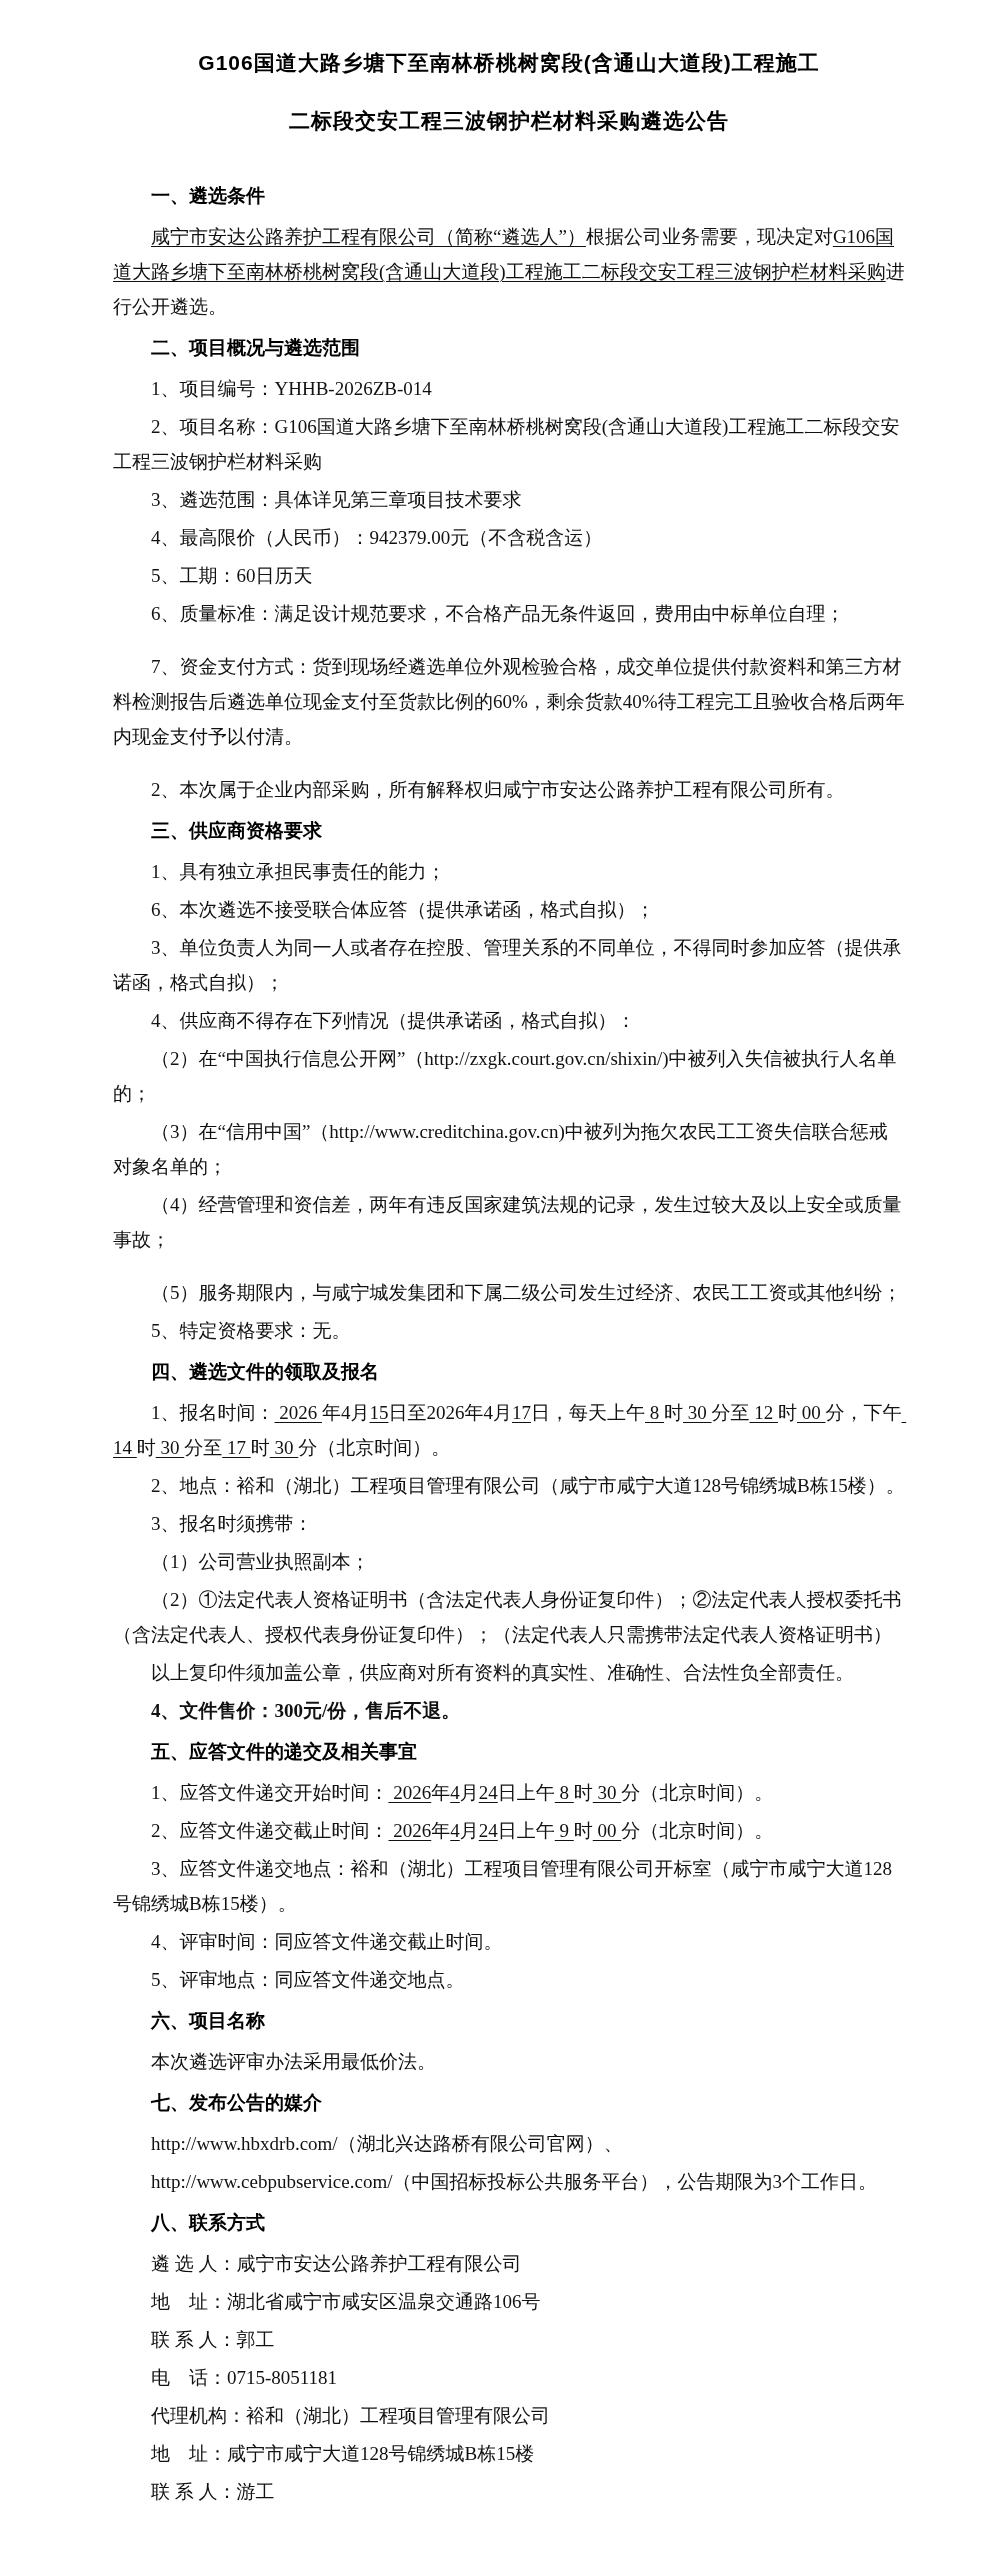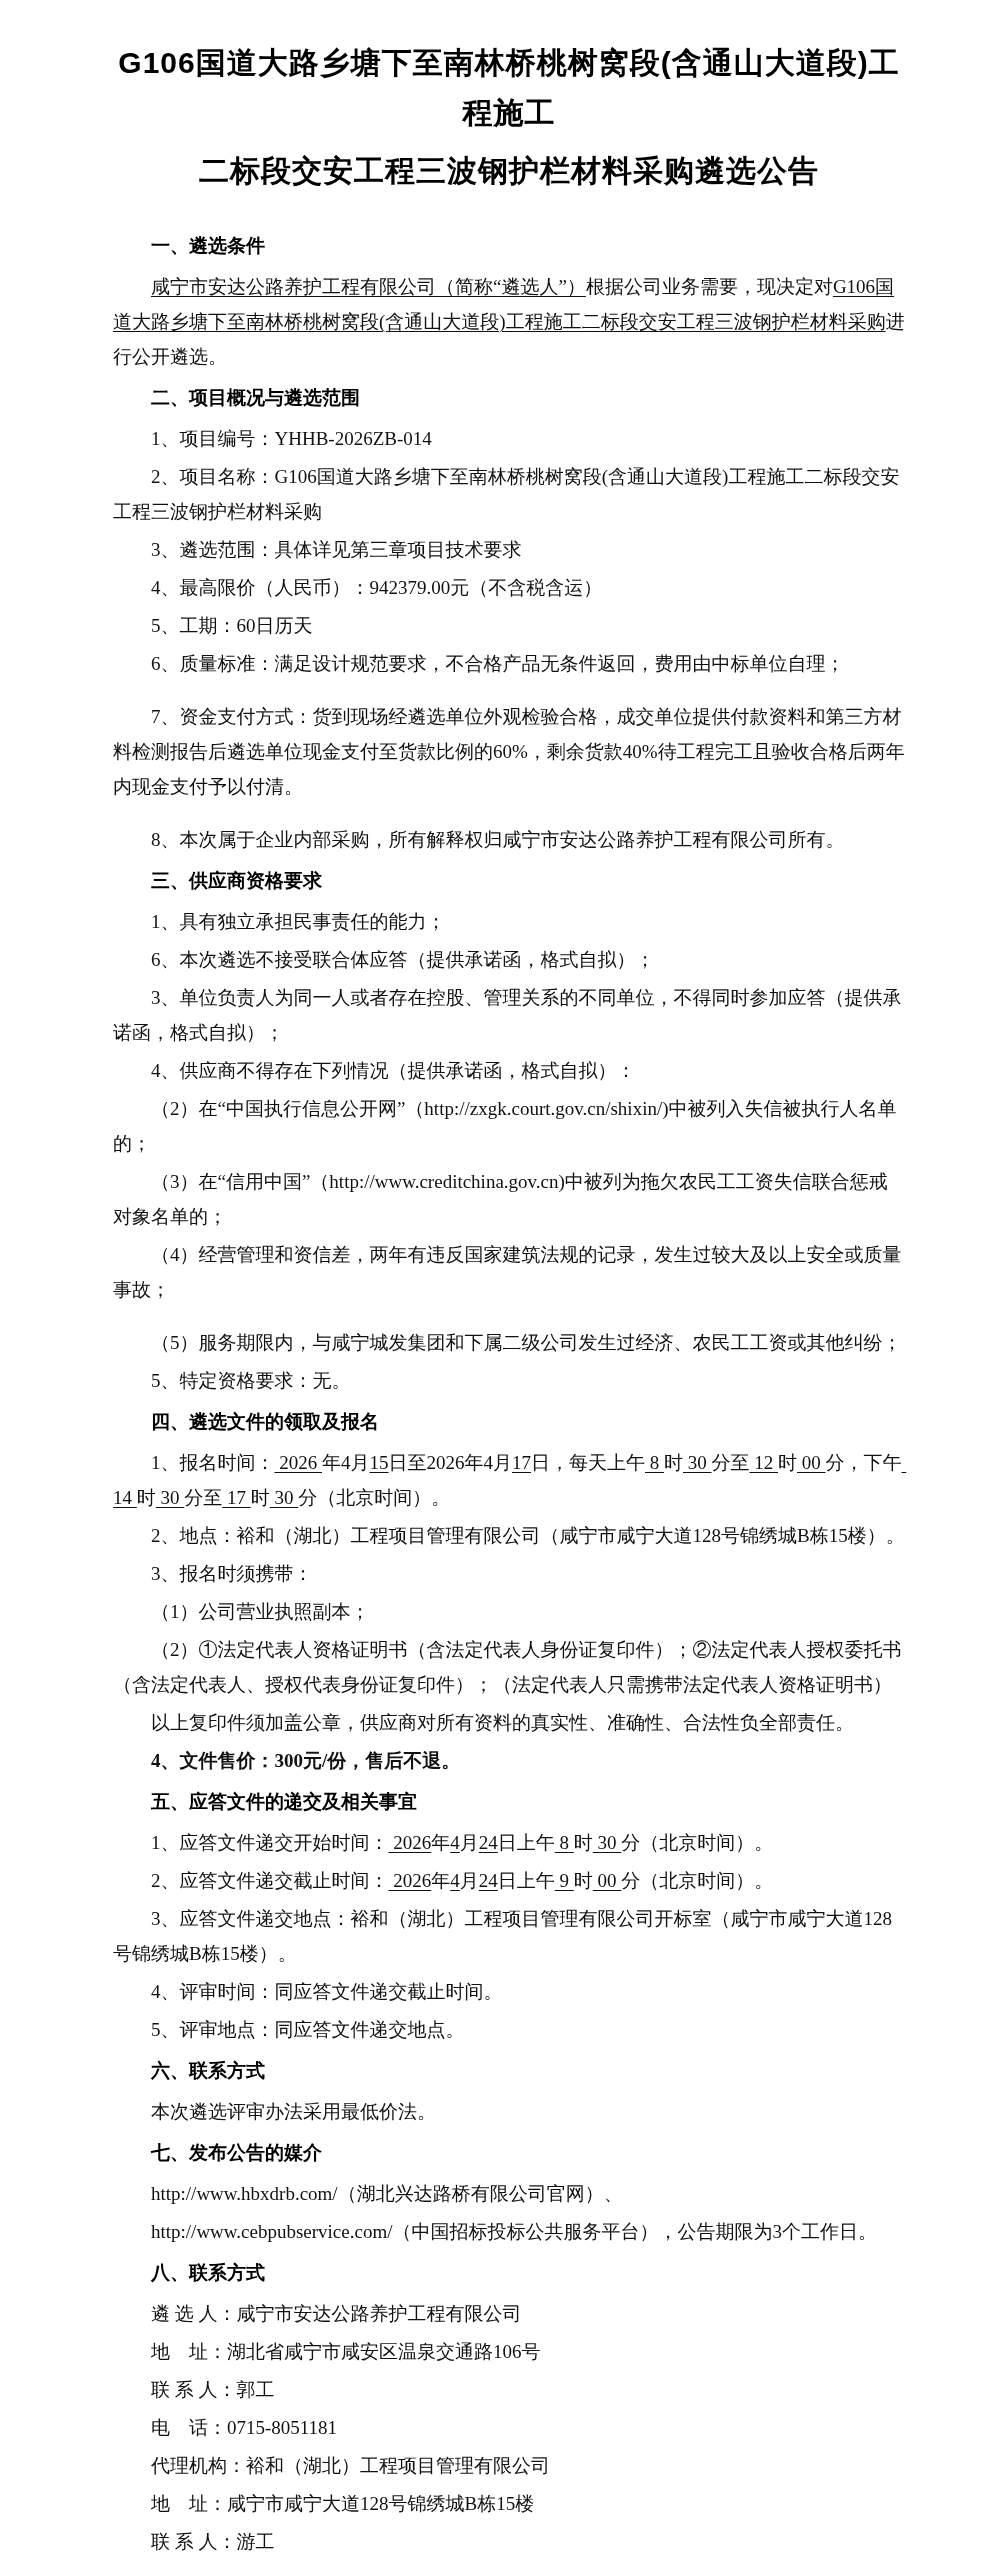--- a/index.html
+++ b/index.html
@@ -10,21 +10,21 @@
     color: #111111;
     box-sizing: border-box;
     padding: 26px 95px 40px 113px;
     font-family: "Liberation Serif", serif;
     font-size: 19px;
     line-height: 35px;
   }
   .doc-title {
     font-family: "Liberation Sans", sans-serif;
     font-weight: bold;
-    font-size: 30px;
+    font-size: 21px;
     line-height: 50px;
     text-align: center;
     color: #000000;
     margin: 12px 0 0 0;
     letter-spacing: 1px;
   }
   .doc-title + .doc-title { margin-top: 8px; }
   .title-wrap { margin-bottom: 32px; }
   .blk {
     margin: 3px 0;
@@ -56,21 +56,21 @@
     <p class="blk heading"><span>一、遴选条件</span></p>
     <p class="blk para"><span class="u">咸宁市安达公路养护工程有限公司（简称“遴选人”）</span><span>根据公司业务需要，现决定对</span><span class="u">G106国道大路乡塘下至南林桥桃树窝段(含通山大道段)工程施工二标段交安工程三波钢护栏材料采购</span><span>进行公开遴选。</span></p>
     <p class="blk heading"><span>二、项目概况与遴选范围</span></p>
     <p class="blk para"><span>1、项目编号：YHHB-2026ZB-014</span></p>
     <p class="blk para"><span>2、项目名称：G106国道大路乡塘下至南林桥桃树窝段(含通山大道段)工程施工二标段交安工程三波钢护栏材料采购</span></p>
     <p class="blk para"><span>3、遴选范围：具体详见第三章项目技术要求</span></p>
     <p class="blk para"><span>4、最高限价（人民币）：942379.00元（不含税含运）</span></p>
     <p class="blk para"><span>5、工期：60日历天</span></p>
     <p class="blk para"><span>6、质量标准：满足设计规范要求，不合格产品无条件返回，费用由中标单位自理；</span></p>
     <p class="blk para gap"><span>7、资金支付方式：货到现场经遴选单位外观检验合格，成交单位提供付款资料和第三方材料检测报告后遴选单位现金支付至货款比例的60%，剩余货款40%待工程完工且验收合格后两年内现金支付予以付清。</span></p>
-    <p class="blk para gap"><span>8、本次属于企业内部采购，所有解释权归咸宁市安达公路养护工程有限公司所有。</span></p>
+    <p class="blk para gap"><span>2、本次属于企业内部采购，所有解释权归咸宁市安达公路养护工程有限公司所有。</span></p>
     <p class="blk heading"><span>三、供应商资格要求</span></p>
     <p class="blk para"><span>1、具有独立承担民事责任的能力；</span></p>
     <p class="blk para"><span>6、本次遴选不接受联合体应答（提供承诺函，格式自拟）；</span></p>
     <p class="blk para"><span>3、单位负责人为同一人或者存在控股、管理关系的不同单位，不得同时参加应答（提供承诺函，格式自拟）；</span></p>
     <p class="blk para"><span>4、供应商不得存在下列情况（提供承诺函，格式自拟）：</span></p>
     <p class="blk para"><span>（2）在“中国执行信息公开网”（http://zxgk.court.gov.cn/shixin/)中被列入失信被执行人名单的；</span></p>
     <p class="blk para"><span>（3）在“信用中国”（http://www.creditchina.gov.cn)中被列为拖欠农民工工资失信联合惩戒对象名单的；</span></p>
     <p class="blk para"><span>（4）经营管理和资信差，两年有违反国家建筑法规的记录，发生过较大及以上安全或质量事故；</span></p>
     <p class="blk para gap"><span>（5）服务期限内，与咸宁城发集团和下属二级公司发生过经济、农民工工资或其他纠纷；</span></p>
     <p class="blk para"><span>5、特定资格要求：无。</span></p>
@@ -81,21 +81,21 @@
     <p class="blk para"><span>（1）公司营业执照副本；</span></p>
     <p class="blk para"><span>（2）①法定代表人资格证明书（含法定代表人身份证复印件）；②法定代表人授权委托书（含法定代表人、授权代表身份证复印件）；（法定代表人只需携带法定代表人资格证明书）</span></p>
     <p class="blk para"><span>以上复印件须加盖公章，供应商对所有资料的真实性、准确性、合法性负全部责任。</span></p>
     <p class="blk para bold"><span>4、文件售价：300元/份，售后不退。</span></p>
     <p class="blk heading"><span>五、应答文件的递交及相关事宜</span></p>
     <p class="blk para"><span>1、应答文件递交开始时间：</span><span class="u"> 2026</span><span>年</span><span class="u">4</span><span>月</span><span class="u">24</span><span>日上午</span><span class="u"> 8 </span><span>时</span><span class="u"> 30 </span><span>分（北京时间）。</span></p>
     <p class="blk para"><span>2、应答文件递交截止时间：</span><span class="u"> 2026</span><span>年</span><span class="u">4</span><span>月</span><span class="u">24</span><span>日上午</span><span class="u"> 9 </span><span>时</span><span class="u"> 00 </span><span>分（北京时间）。</span></p>
     <p class="blk para"><span>3、应答文件递交地点：裕和（湖北）工程项目管理有限公司开标室（咸宁市咸宁大道128号锦绣城B栋15楼）。</span></p>
     <p class="blk para hang"><span>4、评审时间：同应答文件递交截止时间。</span></p>
     <p class="blk para hang"><span>5、评审地点：同应答文件递交地点。</span></p>
-    <p class="blk heading"><span>六、联系方式</span></p>
+    <p class="blk heading"><span>六、项目名称</span></p>
     <p class="blk para hang"><span>本次遴选评审办法采用最低价法。</span></p>
     <p class="blk heading"><span>七、发布公告的媒介</span></p>
     <p class="blk para hang"><span>http://www.hbxdrb.com/（湖北兴达路桥有限公司官网）、</span></p>
     <p class="blk para hang"><span>http://www.cebpubservice.com/（中国招标投标公共服务平台），公告期限为3个工作日。</span></p>
     <p class="blk heading"><span>八、联系方式</span></p>
     <p class="blk para hang"><span>遴 选 人：咸宁市安达公路养护工程有限公司</span></p>
     <p class="blk para hang"><span>地    址：湖北省咸宁市咸安区温泉交通路106号</span></p>
     <p class="blk para hang"><span>联 系 人：郭工</span></p>
     <p class="blk para hang"><span>电    话：0715-8051181</span></p>
     <p class="blk para hang"><span>代理机构：裕和（湖北）工程项目管理有限公司</span></p>

